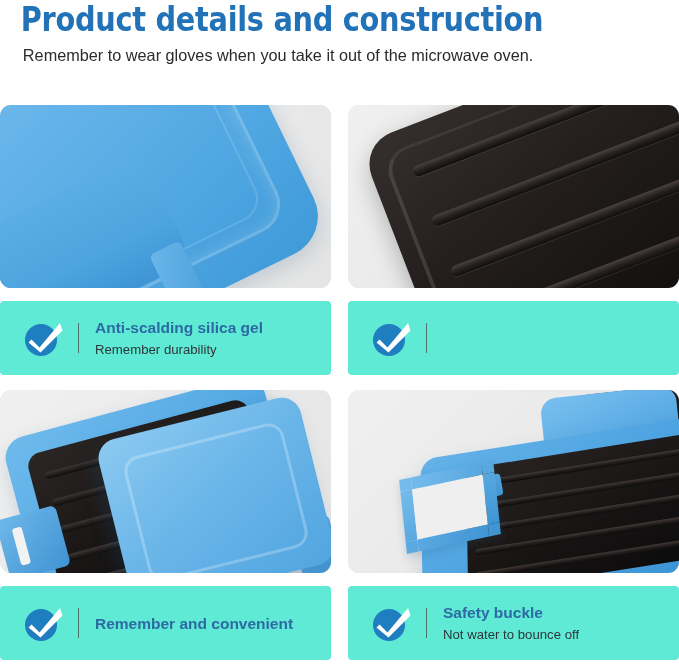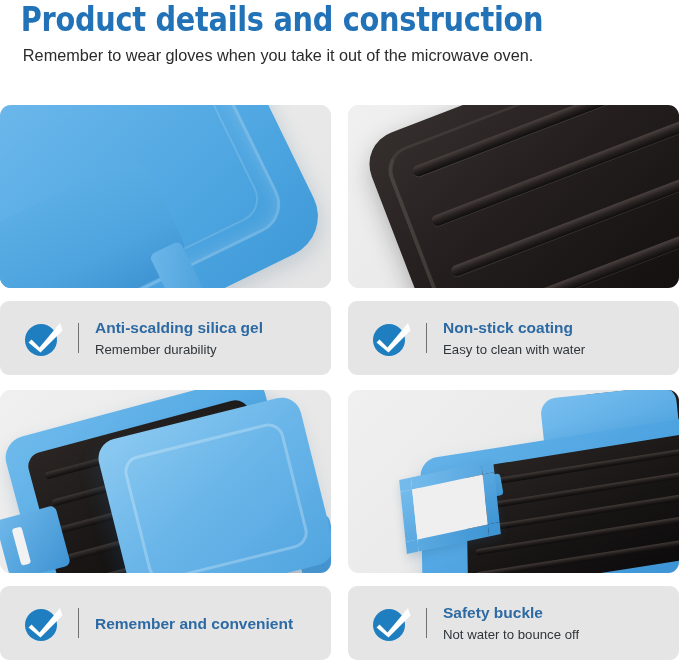--- a/index.html
+++ b/index.html
@@ -339,22 +339,22 @@
     background: linear-gradient(140deg, #6fb8ea 0%, #4099d7 100%);
     border-radius: 4px;
     transform: rotate(-10deg);
   }
 
   
   .caption {
     margin-top: 13px;
     width: 331px;
     height: 74px;
-    background: #e5e5e5;
-    border-radius: 9px;
+    background: #5eead4;
+    border-radius: 4px;
     display: flex;
     align-items: center;
     box-sizing: border-box;
     padding: 0 0 0 22px;
   }
   .check-icon {
     position: relative;
     width: 42px;
     height: 40px;
     flex: 0 0 42px;
@@ -447,24 +447,20 @@
         </div>
       </div>
       <div class="caption">
         <span class="check-icon">
           <svg viewBox="0 0 42 40">
             <circle cx="19" cy="22" r="16" fill="#1f7ec0"></circle>
             <path d="M9.5 21.5 L17.5 29.5 L38 5 L40.5 12.5 L18.5 34.5 L6.5 24.5 Z" fill="#ffffff"></path>
           </svg>
         </span>
         <span class="caption-divider"></span>
-        <span class="caption-text">
-          <span class="caption-title">Non-stick coating</span>
-          <span class="caption-sub">Easy to clean with water</span>
-        </span>
       </div>
     </div>
 
     <div class="feature-block">
       <div class="photo">
         <div class="photo-bg"></div>
         <div class="p3-body">
           <div class="p3-cavity">
             <div class="p3-ridges">
               <div class="p3-ridge"></div>

